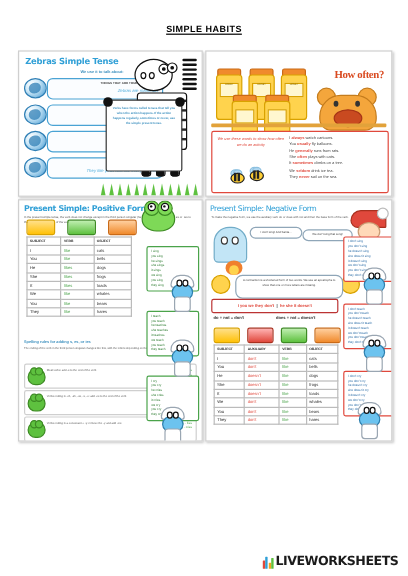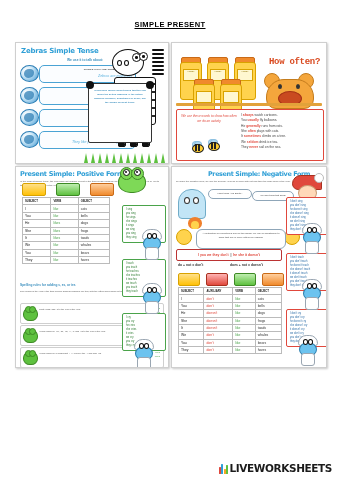--- a/index.html
+++ b/index.html
@@ -87,21 +87,21 @@
   .grass i{position:absolute;bottom:0;width:0;height:0;border-left:2px solid transparent;border-right:2px solid transparent;border-bottom:10px solid #5ec13f;}
   
   #p-often{left:156px;top:0px;width:154px;height:120px;}
   .jars{position:absolute;left:8px;top:14px;width:76px;height:48px;}
   .jar{position:absolute;width:20px;height:42px;}
   .jar .lid{position:absolute;left:1px;top:0;width:18px;height:6px;background:#f08a2c;border:.7px solid #c96a17;border-radius:2px;}
   .jar .body{position:absolute;left:0px;top:5px;width:20px;height:36px;background:#ffd34d;border:.7px solid #d9a200;border-radius:3px;}
   .jar .label{position:absolute;left:3px;top:12px;width:14px;height:10px;background:#fff7d0;border:.5px solid #d9a200;font-size:2px;color:#8a6d00;text-align:center;line-height:1.5;}
   .often-title{
     position:absolute;right:6px;top:14px;font-size:9px;font-weight:bold;color:#d94a20;
-    letter-spacing:-.3px;font-family:Liberation Mono, monospace;
+    letter-spacing:-.3px;font-family:Liberation Serif, serif;
   }
   .bear{position:absolute;right:8px;top:32px;width:58px;height:32px;}
   .bear .head{position:absolute;left:6px;top:4px;width:46px;height:28px;border-radius:18px 18px 10px 10px;background:#f4a63c;border:1px solid #c47c1d;}
   .bear .ear{position:absolute;top:-2px;width:14px;height:14px;border-radius:50%;background:#f4a63c;border:1px solid #c47c1d;}
   .bear .eye{position:absolute;top:9px;width:4px;height:5px;border-radius:50%;background:#333;}
   .bear .mouth{position:absolute;left:18px;top:16px;width:22px;height:13px;border-radius:50%;background:#c94a20;border:1px solid #a63416;}
   .shelf{position:absolute;left:4px;top:60px;width:146px;height:3px;background:#e2a23a;border-radius:1px;}
   .often-box{
     position:absolute;left:4px;top:66px;width:146px;height:50px;
     border:.8px solid #e0483c;border-radius:2px;background:#fff;
@@ -151,22 +151,22 @@
   .smurf{position:absolute;width:22px;height:30px;}
   .smurf .hat{position:absolute;left:2px;top:0;width:18px;height:9px;background:#fff;border:.8px solid #9aa6b2;border-radius:9px 9px 3px 3px;}
   .smurf .face{position:absolute;left:3px;top:7px;width:16px;height:13px;border-radius:50%;background:#6cc3ef;border:.8px solid #2d7fae;}
   .smurf .eye{position:absolute;top:4px;width:3px;height:3.5px;border-radius:50%;background:#fff;border:.6px solid #111;}
   .smurf .body{position:absolute;left:5px;top:18px;width:12px;height:11px;background:#fff;border:.8px solid #9aa6b2;border-radius:3px;}
   .tubes{position:absolute;left:6px;top:16px;width:104px;height:12px;}
   .tube{position:absolute;width:22px;height:11px;border-radius:2px;}
   
   #p-neg{left:156px;top:124px;width:154px;height:200px;}
   .n-title{
-    position:absolute;left:3px;top:3px;font-size:6.4px;font-weight:bold;color:#2f9fd6;
-    letter-spacing:-.35px;font-family:"DejaVu Sans",sans-serif;margin-left:33px;
+    position:absolute;left:3px;top:3px;font-size:6.4px;font-weight:normal;color:#2f9fd6;
+    letter-spacing:-.35px;font-family:"DejaVu Sans",sans-serif;
   }
   .bubble{
     position:absolute;background:#fff;border:.7px solid #8fa6b8;border-radius:6px;
     font-size:2.4px;line-height:1.5;color:#444;text-align:center;padding:2px 3px;
   }
   .formula{
     position:absolute;left:4px;width:104px;height:10px;border:.6px solid #b33;border-radius:2px;
     background:#fff;font-size:3.4px;color:#333;text-align:center;line-height:10px;font-weight:bold;
   }
   .formula span{color:#e0483c;}
@@ -185,21 +185,21 @@
   .lw{
     position:absolute;right:8px;bottom:6px;display:flex;align-items:center;gap:2px;
   }
   .lw-mark{width:9px;height:11px;position:relative;}
   .lw-mark i{position:absolute;bottom:0;width:2px;border-radius:.5px;}
   .lw-text{font-size:10.5px;font-weight:bold;color:#1b1b1b;letter-spacing:-.4px;font-family:"DejaVu Sans",sans-serif;}
 </style>
 </head>
 <body>
 
-<div class="page-title">SIMPLE PRESENT</div>
+<div class="page-title">SIMPLE HABITS</div>
 
 <div class="sheet">
 
   <div class="panel" id="p-tense">
     <div class="t-title">Zebras Simple Tense</div>
     <div class="t-sub">We use it to talk about:</div>
 
     <div class="globe" style="top:22px;"></div>
     <div class="bluebox" style="top:22px;">
       <div class="bb-cap">THINGS THAT ARE TRUE IN GENERAL</div>

